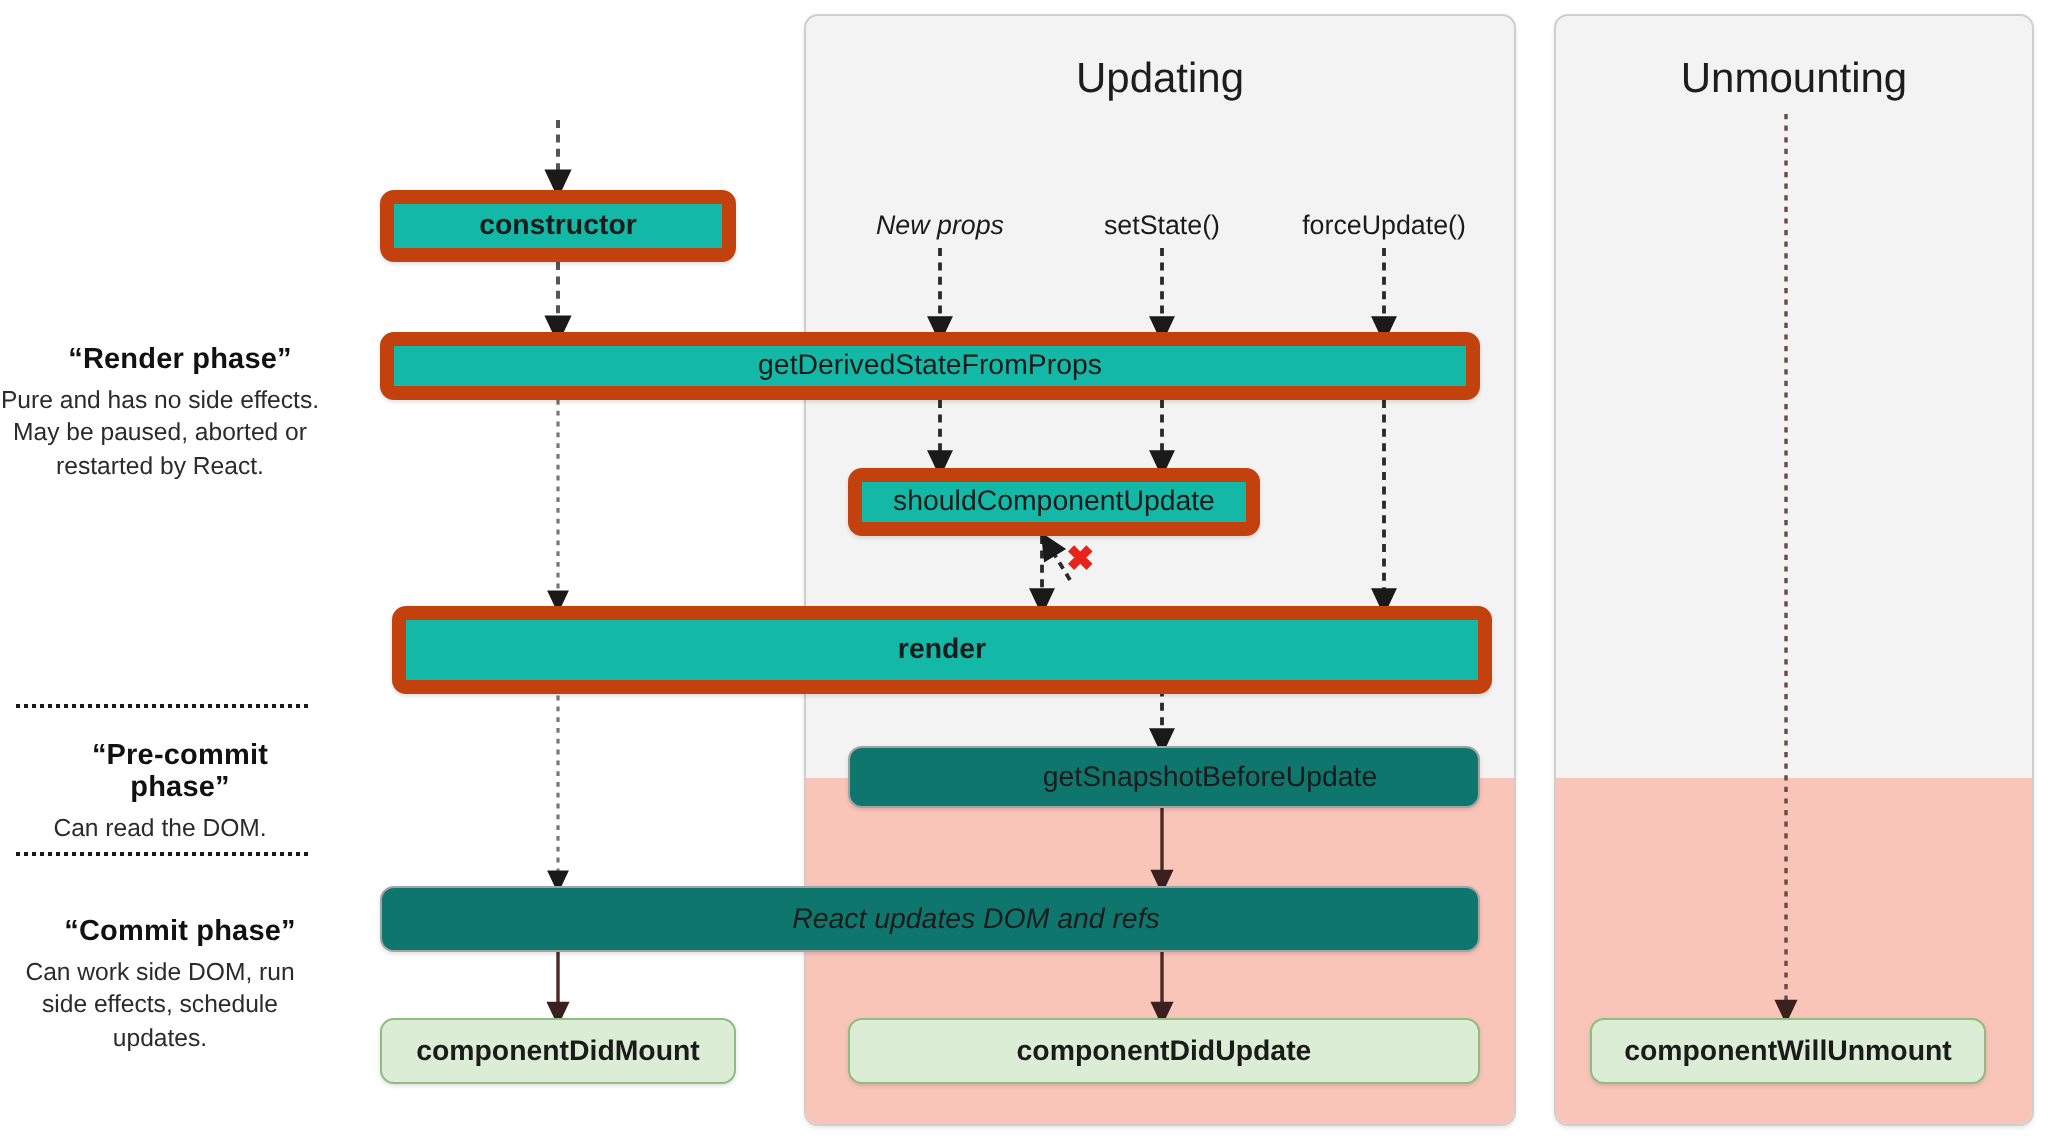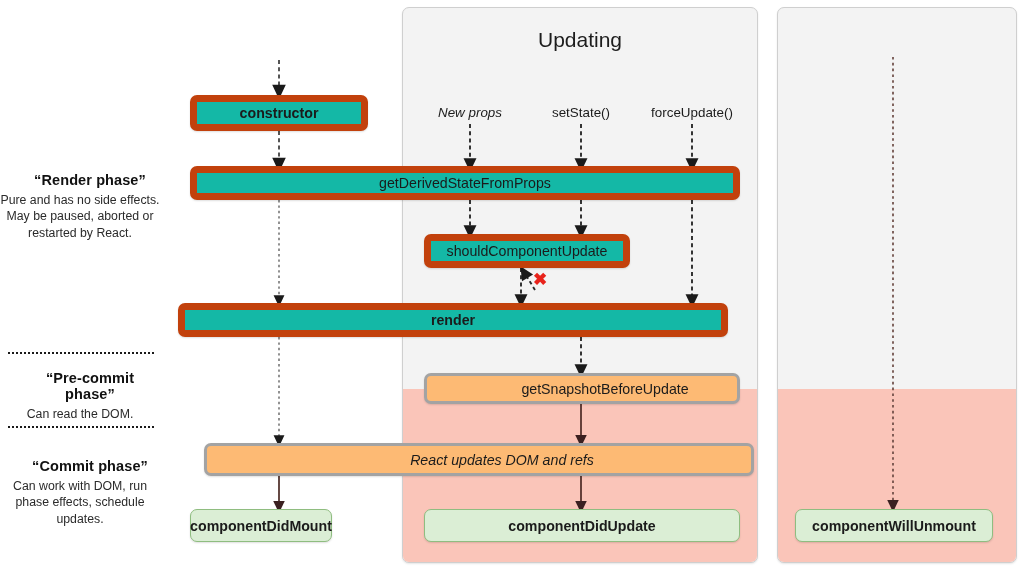--- a/index.html
+++ b/index.html
@@ -45,21 +45,21 @@
     position: absolute;
     border-radius: 7px;
     display: flex; align-items: center; justify-content: center;
     font-size: 14.2px;
     color: #1b1b1b;
     text-align: center;
     box-shadow: 0 1px 2px rgba(0,0,0,.13);
     white-space: nowrap;
   }
   .node.blue   { background: #14b8a6; border: 7px solid #c2410c; }
-  .node.yellow { background: #fdba74; border: 3px solid #a3a3a3; padding-left: 46px; }
+  .node.yellow { background: #0f766e; border: 1px solid #a3a3a3; padding-left: 46px; }
   .node.green  { background: #dbeed5; border: 1px solid #8fbd80; }
   .node.bold   { font-weight: 700; }
   .node.italic { font-style: italic; }
 
   
   .trigger {
     position: absolute; text-align: left; font-size: 13.4px; color: #1b1b1b;
     white-space: nowrap; transform: translateX(-50%);
   }
   .trigger.italic { font-style: italic; }
@@ -87,31 +87,32 @@
 
   <div class="legend" style="left:0; top:370px;">
     <div class="lg-title">“Pre-commit phase”</div>
     <div class="lg-body">Can read the DOM.</div>
   </div>
 
   <div class="dotrule" style="top:426px;"></div>
 
   <div class="legend" style="left:0; top:458px;">
     <div class="lg-title">“Commit phase”</div>
-    <div class="lg-body">Can work with DOM, run phase effects, schedule updates.</div>
+    <div class="lg-body">Can work side DOM, run side effects, schedule updates.</div>
   </div>
 
 
   <div class="column" style="left:402px; width:356px;">
     <div class="commit-band"></div>
     <div class="col-title">Updating</div>
   </div>
 
   <div class="column" style="left:777px; width:240px;">
     <div class="commit-band"></div>
+    <div class="col-title">Unmounting</div>
   </div>
 
   <div class="conn" style="left:0; top:0; width:1024px; height:570px;">
     <svg width="1024" height="570" viewBox="0 0 1024 570" xmlns="http://www.w3.org/2000/svg">
       <defs>
         <marker id="ah-dash" markerWidth="9" markerHeight="9" refX="4.2" refY="4.2" orient="auto">
           <path d="M0.6,0.8 L7.8,4.2 L0.6,7.6 z" fill="#1a1a1a"></path>
         </marker>
         <marker id="ah-solid" markerWidth="9" markerHeight="9" refX="4.2" refY="4.2" orient="auto">
           <path d="M0.6,0.8 L7.8,4.2 L0.6,7.6 z" fill="#3b2020"></path>
@@ -156,25 +157,25 @@
   <div class="trigger italic" style="left:470px; top:105px;">New props</div>
   <div class="trigger" style="left:581px; top:105px;">setState()</div>
   <div class="trigger" style="left:692px; top:105px;">forceUpdate()</div>
 
   <div class="node blue bold" style="left:190px; top:95px; width:178px; height:36px;">constructor</div>
 
   <div class="node blue" style="left:190px; top:166px; width:550px; height:34px;">getDerivedStateFromProps</div>
 
   <div class="node blue" style="left:424px; top:234px; width:206px; height:34px;">shouldComponentUpdate</div>
 
-  <div class="node blue bold" style="left:178px; top:303px; width:550px; height:34px;">render</div>
+  <div class="node blue bold" style="left:196px; top:303px; width:550px; height:44px;">render</div>
 
   <div class="node yellow" style="left:424px; top:373px; width:316px; height:31px;">getSnapshotBeforeUpdate</div>
 
-  <div class="node yellow italic" style="left:204px; top:443px; width:550px; height:33px;">React updates DOM and refs</div>
+  <div class="node yellow italic" style="left:190px; top:443px; width:550px; height:33px;">React updates DOM and refs</div>
 
-  <div class="node green bold" style="left:190px; top:509px; width:142px; height:33px;">componentDidMount</div>
+  <div class="node green bold" style="left:190px; top:509px; width:178px; height:33px;">componentDidMount</div>
 
   <div class="node green bold" style="left:424px; top:509px; width:316px; height:33px;">componentDidUpdate</div>
 
   <div class="node green bold" style="left:795px; top:509px; width:198px; height:33px;">componentWillUnmount</div>
 
 </div>
 
 </body></html>

